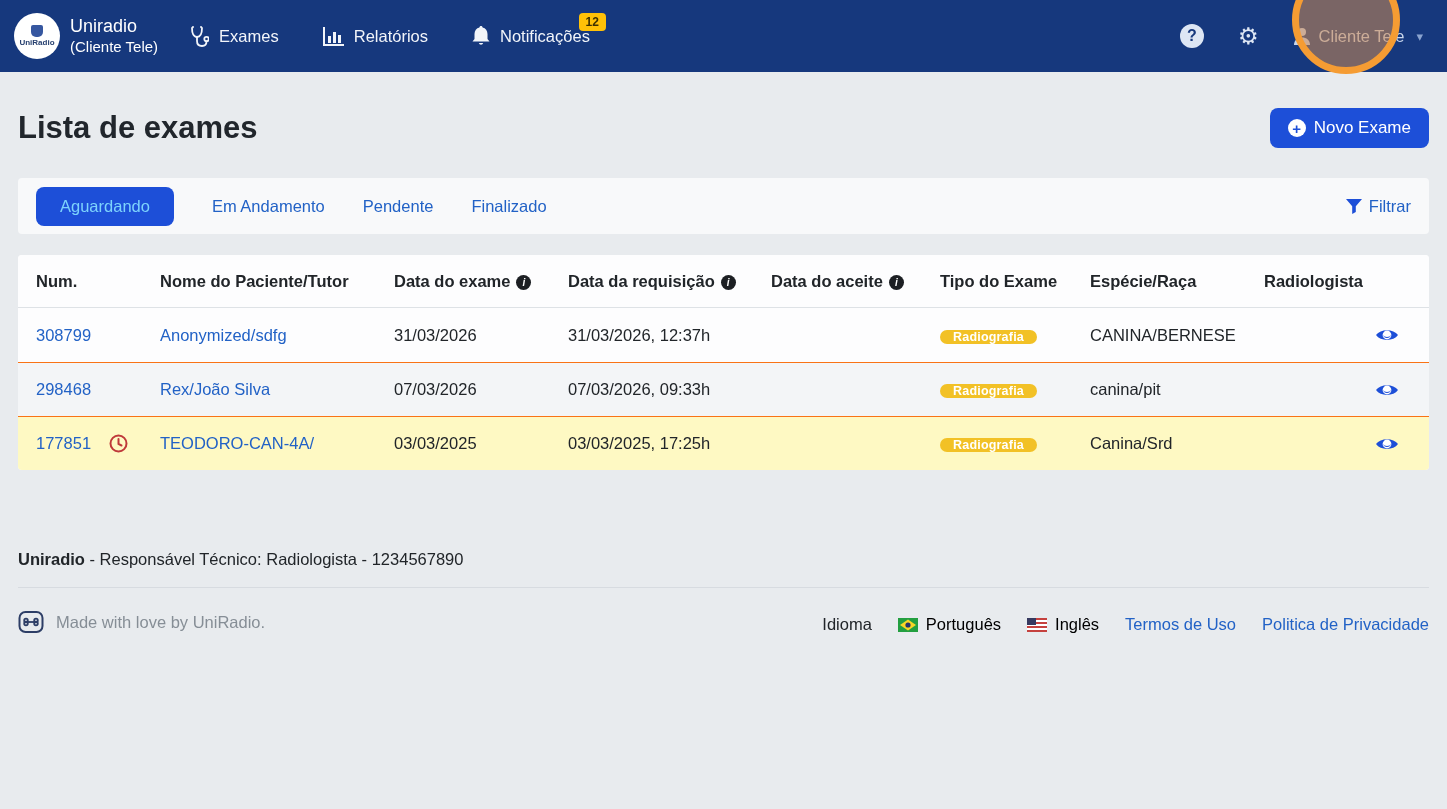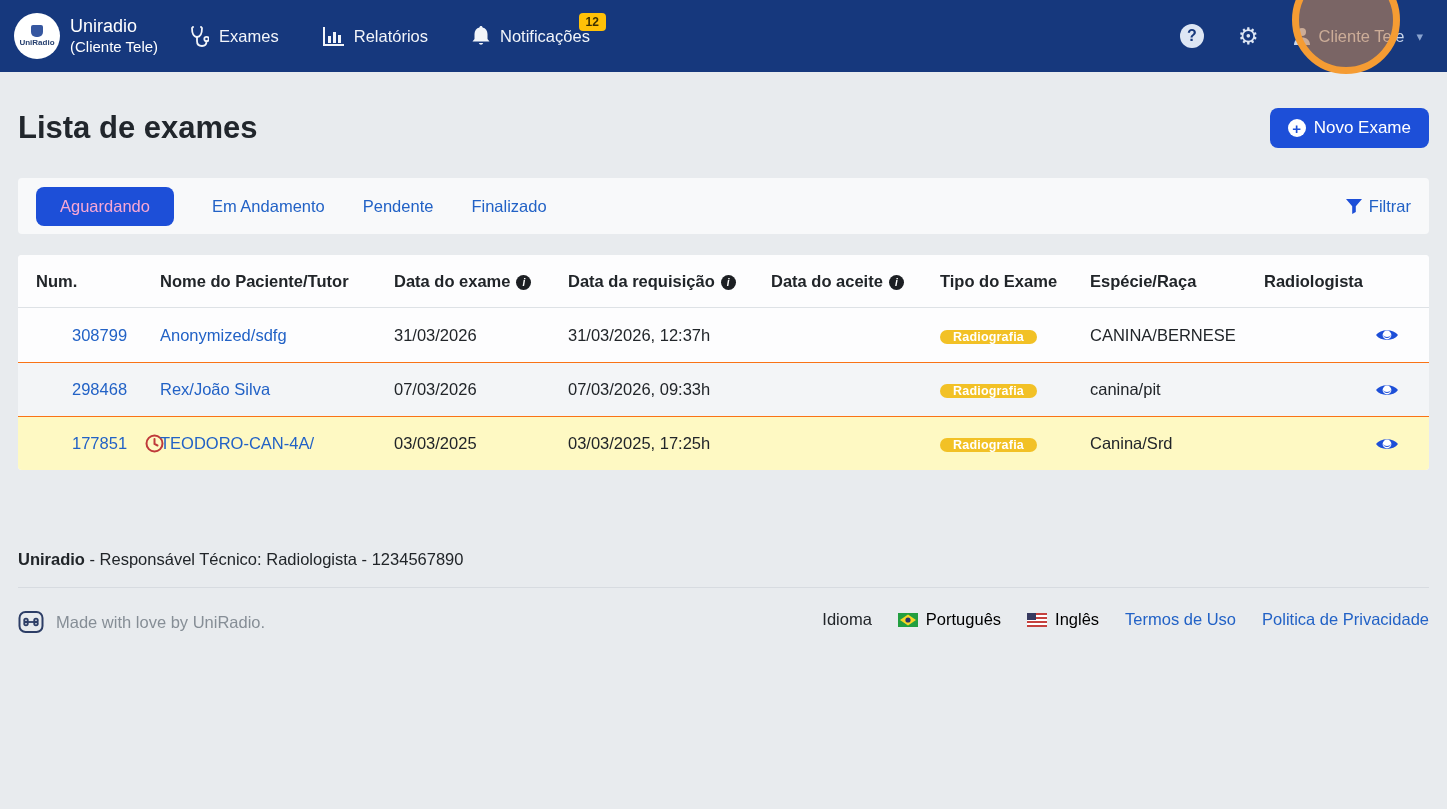--- a/index.html
+++ b/index.html
@@ -55,55 +55,55 @@
     width:18px; height:18px; border-radius:50%; background:#fff; color:#1d4fd8;
     font-size:15px; font-weight:bold; display:flex; align-items:center; justify-content:center; line-height:1;
   }
   
   .tabs-bar {
     margin-top:30px; background:#f8f9fa; border-radius:4px; height:56px;
     display:flex; align-items:center; padding:0 18px; gap:38px;
   }
   .tab-link { color:#2262c6; font-size:16.5px; cursor:pointer; }
   .tab-active {
-    background:#1d4fd8; color:#f9a8d4; border-radius:8px; padding:10px 24px; font-size:16.5px; cursor:pointer;
+    background:#1d4fd8; color:#7dd3fc; border-radius:8px; padding:10px 24px; font-size:16.5px; cursor:pointer;
   }
   .filter-link { margin-left:auto; display:flex; align-items:center; gap:7px; color:#2262c6; font-size:16.5px; cursor:pointer; }
   
   .table-card { margin-top:21px; background:#fdfdfe; border-radius:4px; overflow:hidden; }
   .trow {
     display:grid; grid-template-columns:124px 234px 174px 203px 169px 150px 174px 1fr;
     align-items:center; padding:0 18px; height:54px; font-size:16.5px;
   }
   .thead { height:53px; font-weight:bold; border-bottom:1px solid #dee2e6; background:#fdfdfe; }
   .trow + .trow { border-top:1px solid #f97316; }
   .thead + .trow { border-top:none; }
   .row-even { background:#f3f5f7; }
   .row-hl { background:#fef9c3; }
-  .cell-num { display:flex; align-items:center; gap:18px;margin-left:36px; }
+  .cell-num { display:flex; align-items:center; gap:18px; }
   a.tlink { color:#2262c6; text-decoration:none; cursor:pointer; }
   .info-i {
     display:inline-flex; width:15px; height:15px; border-radius:50%; background:#1c1f23; color:#fff;
     font-size:10px; font-weight:bold; align-items:center; justify-content:center; margin-left:6px;
     vertical-align:1px; font-style:italic;
   }
   .badge-exam {
     display:inline-block; background:#f2c126; color:#fff; font-weight:bold; font-size:12.5px;
     padding:0 13px; border-radius:13px; letter-spacing:.2px;
   }
   .cell-actions { display:flex; justify-content:flex-end; padding-right:12px; }
   .eye-btn { cursor:pointer; display:flex; }
   
   .secondary-links { display:flex; gap:40px; margin:26px 0 0 18px; }
   .secondary-links a { color:#2262c6; font-size:16.5px; text-decoration:none; cursor:pointer; }
   
   .tech-line { margin:80px 0 0 0; font-size:16.5px; color:#212529; }
   .tech-line b { font-weight:bold; }
   .footer-rule { border:none; border-top:1px solid #d7dbe0; margin:18px 0 0 0; }
-  .footer { display:flex; align-items:flex-start; margin-top:22px; font-size:16.5px; }
+  .footer { display:flex; align-items:flex-end; margin-top:22px; font-size:16.5px; }
   .credit { display:flex; align-items:center; gap:12px; color:#868e96; }
   .footer-right { margin-left:auto; display:flex; align-items:center; gap:26px; }
   .footer-right .lang-label { color:#212529; }
   .lang-item { display:flex; align-items:center; gap:8px; color:#000000; cursor:pointer; }
   .footer-link { color:#2262c6; text-decoration:none; cursor:pointer; }
   svg { display:block; }
 </style>
 </head>
 <body>
 

